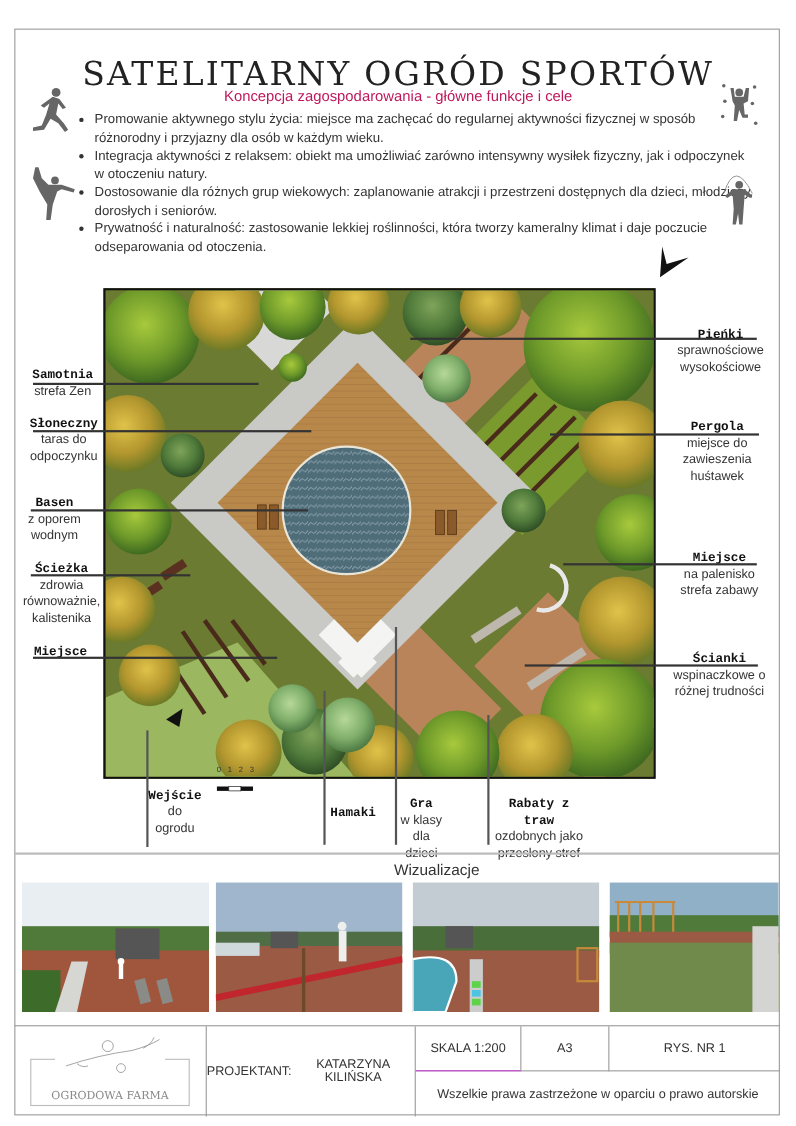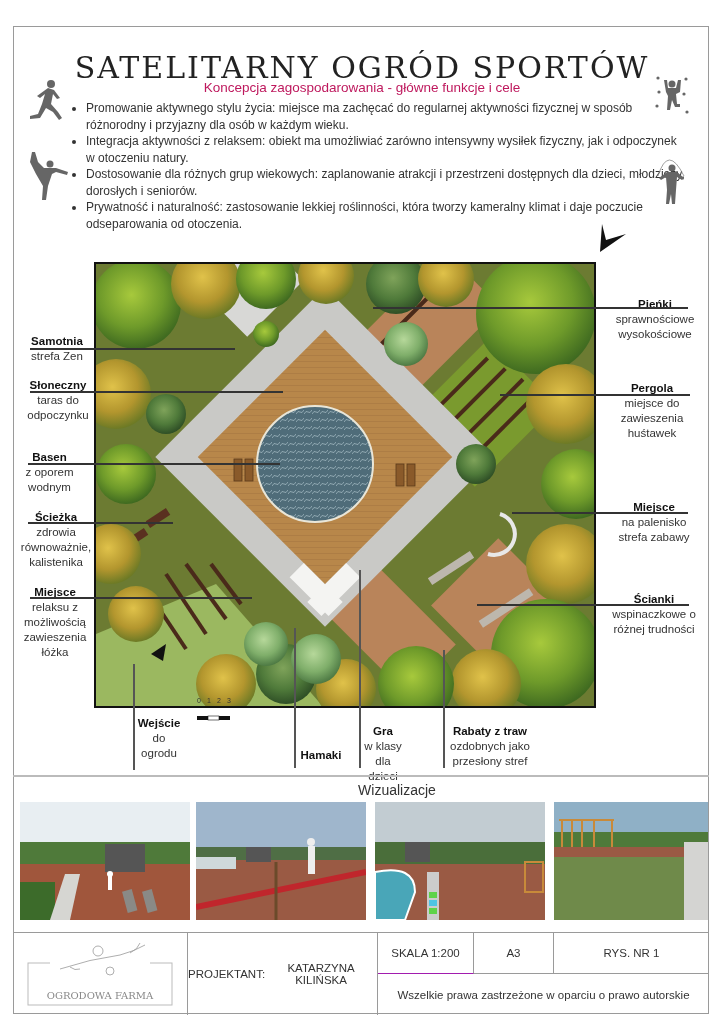--- a/index.html
+++ b/index.html
@@ -6,21 +6,21 @@
   body{width:724px;height:1024px;position:relative;overflow:hidden;font-family:"Liberation Sans","DejaVu Sans",sans-serif;color:#333;}
   .sheet{position:absolute;left:13px;top:26px;width:696px;height:988px;border:1px solid #9a9a9a;box-sizing:border-box;}
   .title{position:absolute;left:0;top:30px;width:724px;text-align:center;font-family:"DejaVu Serif","Liberation Serif",serif;font-size:30px;letter-spacing:2px;color:#222;font-weight:normal;}
   .subtitle{position:absolute;left:0;top:80px;width:724px;text-align:center;font-size:13.5px;color:#be185d;}
   .goals{position:absolute;left:72px;top:100px;width:600px;margin:0;padding:0 0 0 14px;font-size:12px;line-height:16.5px;color:#333;}
   .goals li{margin:0;padding:0;}
   .sil{position:absolute;}
   .plan{position:absolute;left:94px;top:262px;width:502px;height:446px;overflow:hidden;border:2px solid #111;box-sizing:border-box;background:#7a8a35;}
   .north{position:absolute;left:598px;top:224px;}
   .label{position:absolute;text-align:center;font-size:11.5px;line-height:15px;color:#333;}
-  .label b{display:block;color:#111;font-weight:bold;}
+  .label b{display:block;color:#111;font-weight:bold;font-family:Liberation Mono, monospace;}
   .hline{position:absolute;height:1.5px;background:#333;}
   .vline{position:absolute;width:1.5px;background:#555;}
   .sect-div{position:absolute;left:13px;width:696px;height:2px;background:#bbb;}
   .viz-title{position:absolute;left:0;top:782px;width:724px;text-align:center;font-size:14px;color:#333;margin-left:35px;}
   .thumb{position:absolute;top:802px;height:118px;overflow:hidden;}
   .footer{position:absolute;left:13px;top:932px;width:696px;height:82px;border-top:1px solid #9a9a9a;}
   .fcell{position:absolute;box-sizing:border-box;font-size:11.5px;color:#333;display:flex;align-items:center;justify-content:center;text-align:center;}
   .scale{position:absolute;left:197px;top:707px;}
   .scale span{font-size:7px;color:#333;position:absolute;top:-10px;}
 </style>
@@ -210,36 +210,36 @@
 </div>
 
 <div class="label" style="left:22px;top:334px;width:70px"><b>Samotnia</b><span>strefa Zen</span></div>
 <div class="hline" style="left:30px;top:348px;width:205px"></div>
 <div class="label" style="left:22px;top:378px;width:72px"><b>Słoneczny</b><span>taras do odpoczynku</span></div>
 <div class="hline" style="left:30px;top:391px;width:253px"></div>
 <div class="label" style="left:22px;top:450px;width:55px"><b>Basen</b><span>z oporem wodnym</span></div>
 <div class="hline" style="left:28px;top:463px;width:252px"></div>
 <div class="label" style="left:18px;top:510px;width:76px"><b>Ścieżka</b><span>zdrowia równoważnie, kalistenika</span></div>
 <div class="hline" style="left:28px;top:522px;width:145px"></div>
-<div class="label" style="left:22px;top:585px;width:66px"><b>Miejsce</b><span>relaksu z możliwością zawieszenia łóżka</span></div>
+<div class="label" style="left:22px;top:585px;width:66px"><b>Miejsce</b></div>
 <div class="hline" style="left:30px;top:597px;width:222px"></div>
 
 <div class="label" style="left:612px;top:297px;width:86px"><b>Pieńki</b><span>sprawnościowe wysokościowe</span></div>
 <div class="hline" style="left:373px;top:307px;width:315px"></div>
 <div class="label" style="left:610px;top:381px;width:84px"><b>Pergola</b><span>miejsce do zawieszenia huśtawek</span></div>
 <div class="hline" style="left:500px;top:394px;width:190px"></div>
 <div class="label" style="left:612px;top:500px;width:84px"><b>Miejsce</b><span>na palenisko strefa zabawy</span></div>
 <div class="hline" style="left:512px;top:512px;width:176px"></div>
 <div class="label" style="left:612px;top:592px;width:84px"><b>Ścianki</b><span>wspinaczkowe o różnej trudności</span></div>
 <div class="hline" style="left:477px;top:604px;width:212px"></div>
 
 <div class="vline" style="left:133px;top:664px;height:106px"></div>
 <div class="label" style="left:134px;top:716px;width:50px"><b>Wejście</b><span>do ogrodu</span></div>
 <div class="vline" style="left:294px;top:628px;height:140px"></div>
-<div class="label" style="left:296px;top:748px;width:50px"><b>Hamaki</b><span></span></div>
+<div class="label" style="left:296px;top:732px;width:50px"><b>Hamaki</b><span></span></div>
 <div class="vline" style="left:359px;top:570px;height:198px"></div>
 <div class="label" style="left:360px;top:724px;width:46px"><b>Gra</b><span>w klasy dla dzieci</span></div>
 <div class="vline" style="left:443px;top:650px;height:118px"></div>
 <div class="label" style="left:448px;top:724px;width:84px"><b>Rabaty z traw</b><span>ozdobnych jako przesłony stref</span></div>
 
 <div class="sect-div" style="top:775px"></div>
 <div class="viz-title">Wizualizacje</div>
 
 <div class="thumb" style="left:20px;width:170px">
   <svg width="170" height="118" viewBox="0 0 170 118">

